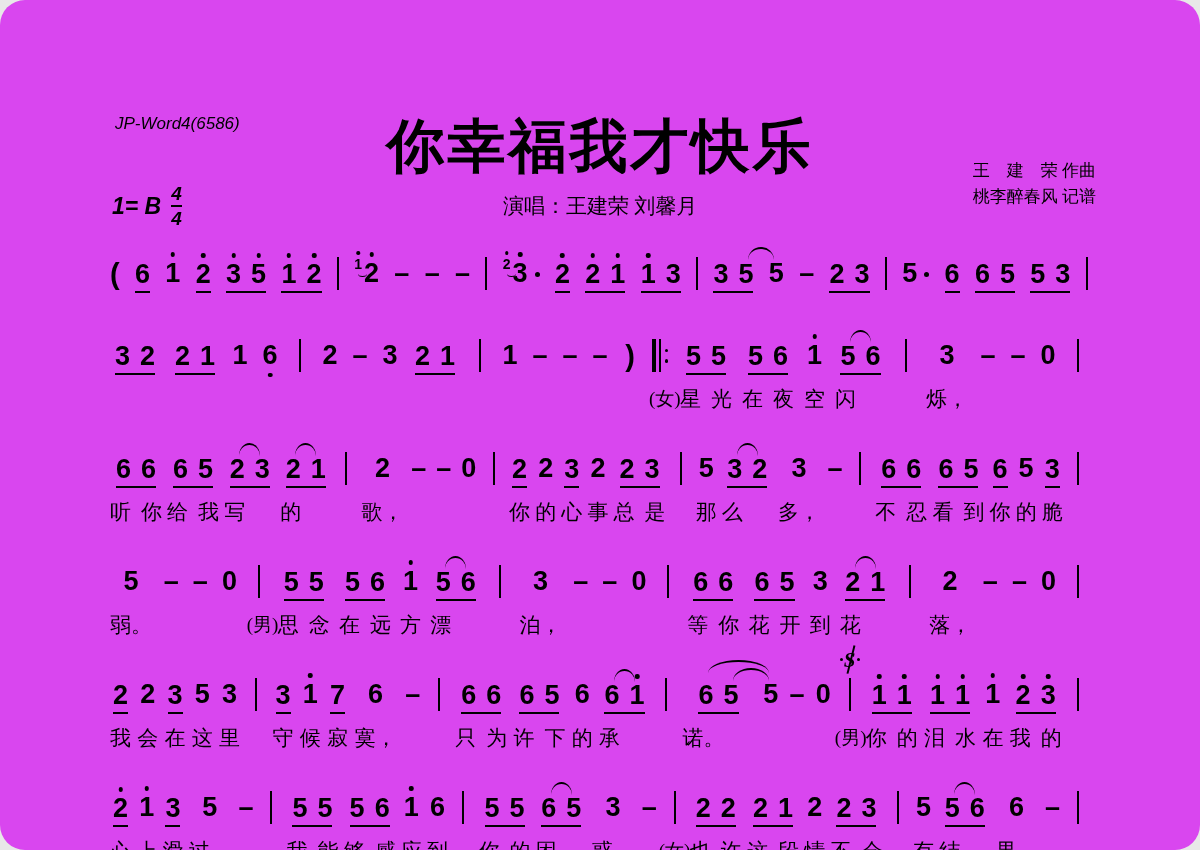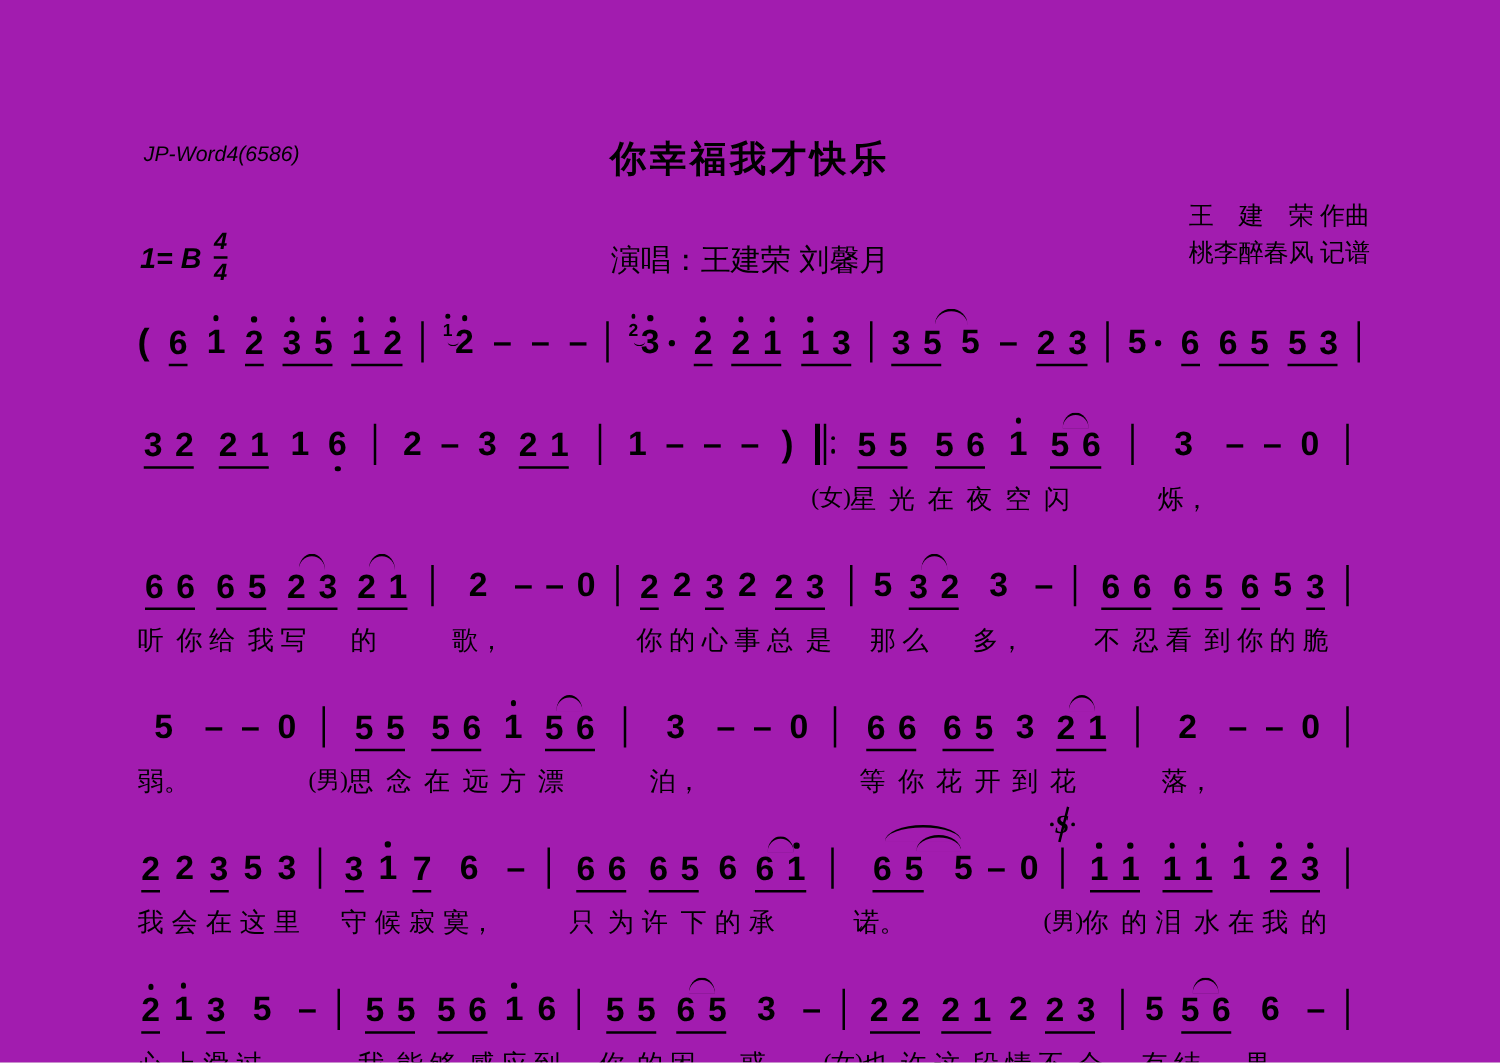--- a/index.html
+++ b/index.html
@@ -1,25 +1,25 @@
 <!DOCTYPE html>
 <html><head>
 <meta charset="utf-8">
 <style>
   html,body{margin:0;padding:0;background:#e8e8e8;}
-  .page{position:relative;width:1200px;height:850px;background:#a21caf;overflow:hidden;
-        font-family:"Liberation Sans",sans-serif;color:#000;}
+  .page{position:relative;width:1200px;height:850px;background:#d946ef;overflow:hidden;
+        font-family:"Liberation Sans",sans-serif;color:#000;border-radius:25px;}
   .watermark{position:absolute;left:115px;top:114px;font-style:italic;font-size:17px;
         font-family:"Liberation Sans",sans-serif;}
-  .title{position:absolute;left:0;right:0;top:108px;text-align:center;font-size:29px;
+  .title{position:absolute;left:0;right:0;top:108px;text-align:center;font-size:58px;
         font-weight:bold;font-family:"Liberation Serif",serif;letter-spacing:3px;margin:0;}
-  .credits{position:absolute;right:104px;top:158px;text-align:center;font-size:20px;
+  .credits{position:absolute;right:104px;top:158px;text-align:center;font-size:17px;
         font-family:"Liberation Serif",serif;line-height:1.5;white-space:pre;}
-  .singer{position:absolute;left:0;right:0;top:192px;text-align:center;font-size:24px;
-        font-family:Liberation Sans, sans-serif;}
+  .singer{position:absolute;left:0;right:0;top:192px;text-align:center;font-size:21px;
+        font-family:Liberation Serif, serif;}
   .keysig{position:absolute;left:112px;top:184px;display:flex;align-items:center;
         font-size:23px;font-weight:bold;font-style:italic;}
   .meter{display:inline-flex;flex-direction:column;align-items:center;margin-left:10px;
         font-size:19px;line-height:1;font-weight:bold;}
   .meter .den{border-top:2px solid #000;padding-top:2px;margin-top:2px;}
 
   .score{position:absolute;left:110px;right:112px;top:238px;}
   .mline{position:relative;display:flex;justify-content:space-between;align-items:flex-end;
         margin-bottom:20px;}
   .ml-intro{margin-bottom:27px;}

